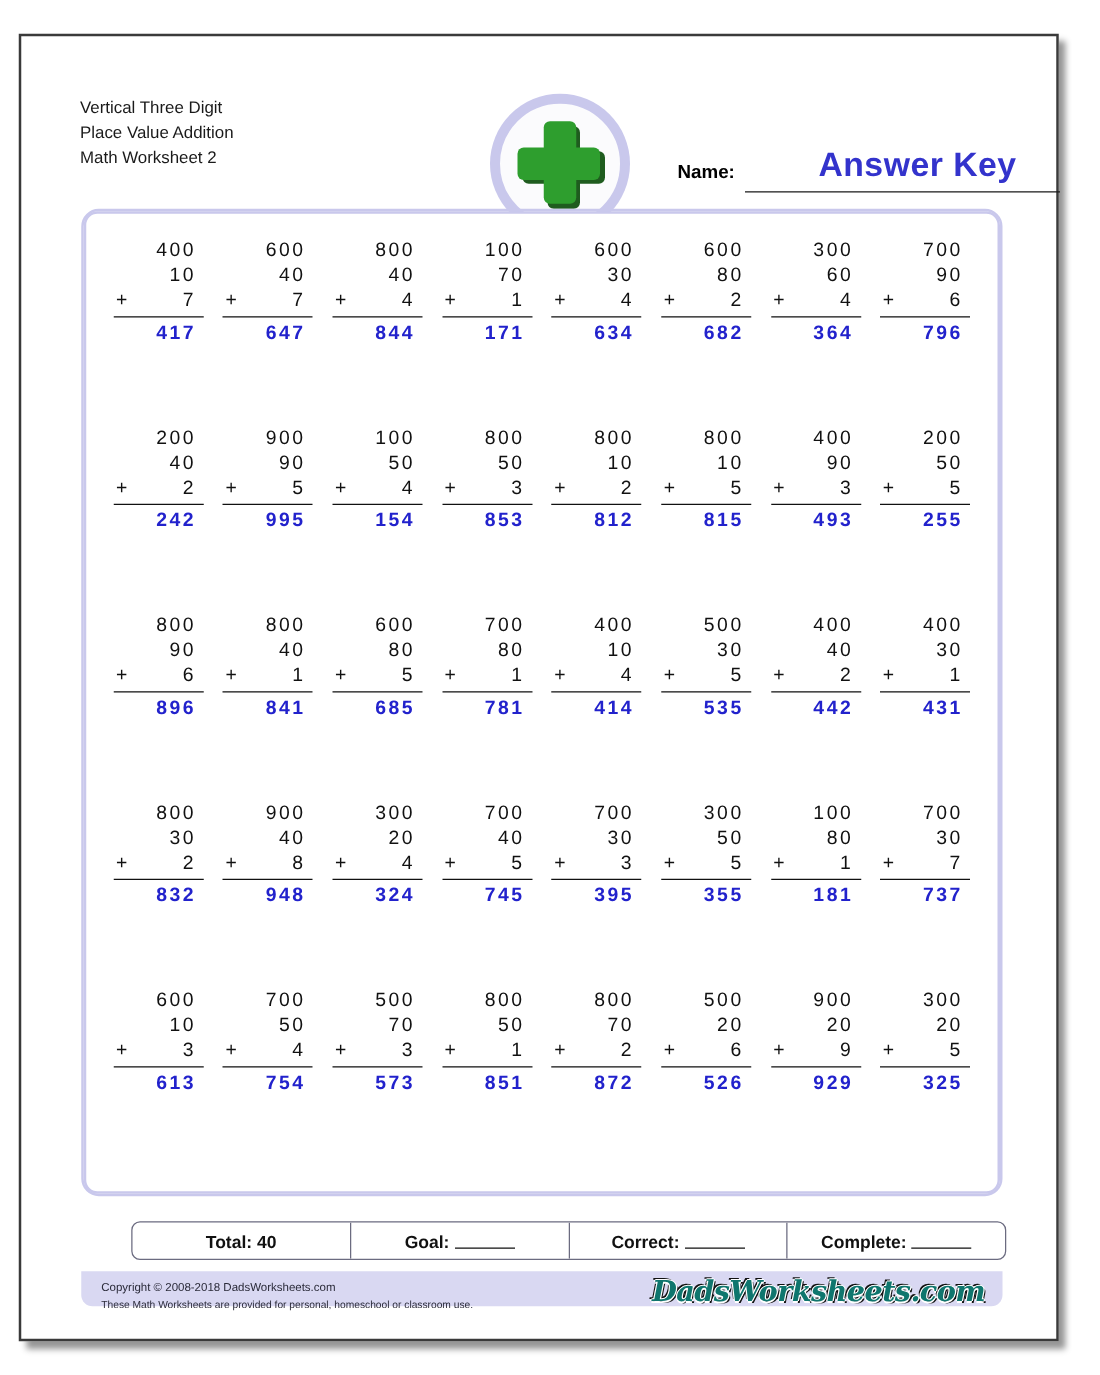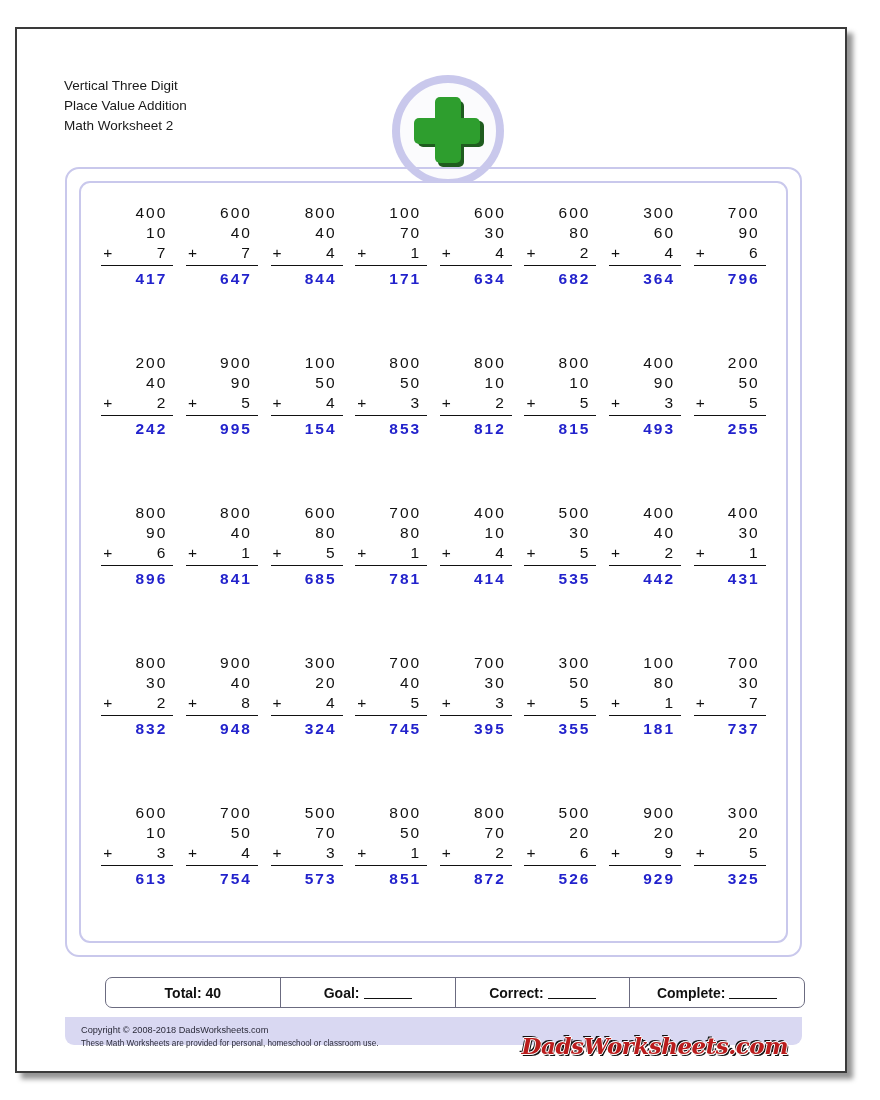--- a/index.html
+++ b/index.html
@@ -134,21 +134,21 @@
   
   #problems-frame {
     position: absolute;
     left: 48px;
     top: 138px;
     width: 737px;
     height: 790px;
     border: 2px solid #c9c8ec;
     border-radius: 14px;
     box-sizing: border-box;
-    padding: 12px;
+    padding: 0;
   }
   #problems-frame-inner {
     width: 100%;
     height: 100%;
     border: 2px solid #c9c8ec;
     border-radius: 11px;
     box-sizing: border-box;
     background: #ffffff;
     position: relative;
   }
@@ -260,26 +260,26 @@
     left: 16px;
     top: 7px;
     color: #2b2b3a;
     white-space: nowrap;
   }
   #copyright-line1 { font-size: 9.2px; line-height: 13px; }
   #copyright-line2 { font-size: 8.2px; line-height: 13px; }
   #site-logo {
     position: absolute;
     right: 14px;
-    top: 15px;
+    top: 3px;
     font-family: "DejaVu Serif", serif;
     font-style: italic;
     font-weight: bold;
     font-size: 23px;
-    color: #b91c1c;
+    color: #0f766e;
     letter-spacing: -0.5px;
     text-shadow:
       -1px 0 #ffffff, 1px 0 #ffffff, 0 -1px #ffffff, 0 1px #ffffff,
       -1.6px -1.6px 0 #111111, 1.6px 1.6px 0 #111111;
     white-space: nowrap;
   }
 </style>
 </head>
 <body>
 
@@ -293,20 +293,25 @@
       <div>Math Worksheet 2</div>
     </div>
 
     <div id="logo-badge">
       <div id="logo-ring-outer"></div>
       <div id="logo-ring-inner"></div>
       <div id="logo-cross-shadow"></div>
       <div id="logo-cross"></div>
     </div>
 
+    <div id="name-area">
+      <div id="name-label">Name:</div>
+      <div id="name-rule"></div>
+      <div id="answer-key-text">Answer Key</div>
+    </div>
 
   </div>
 
   <div id="problems-frame">
     <div id="problems-frame-inner">
       <div id="problem-grid">
           <div class="problem-row">
             <div class="problem-cell">
               <div class="problem">
                 <div class="prob-line">400</div>

